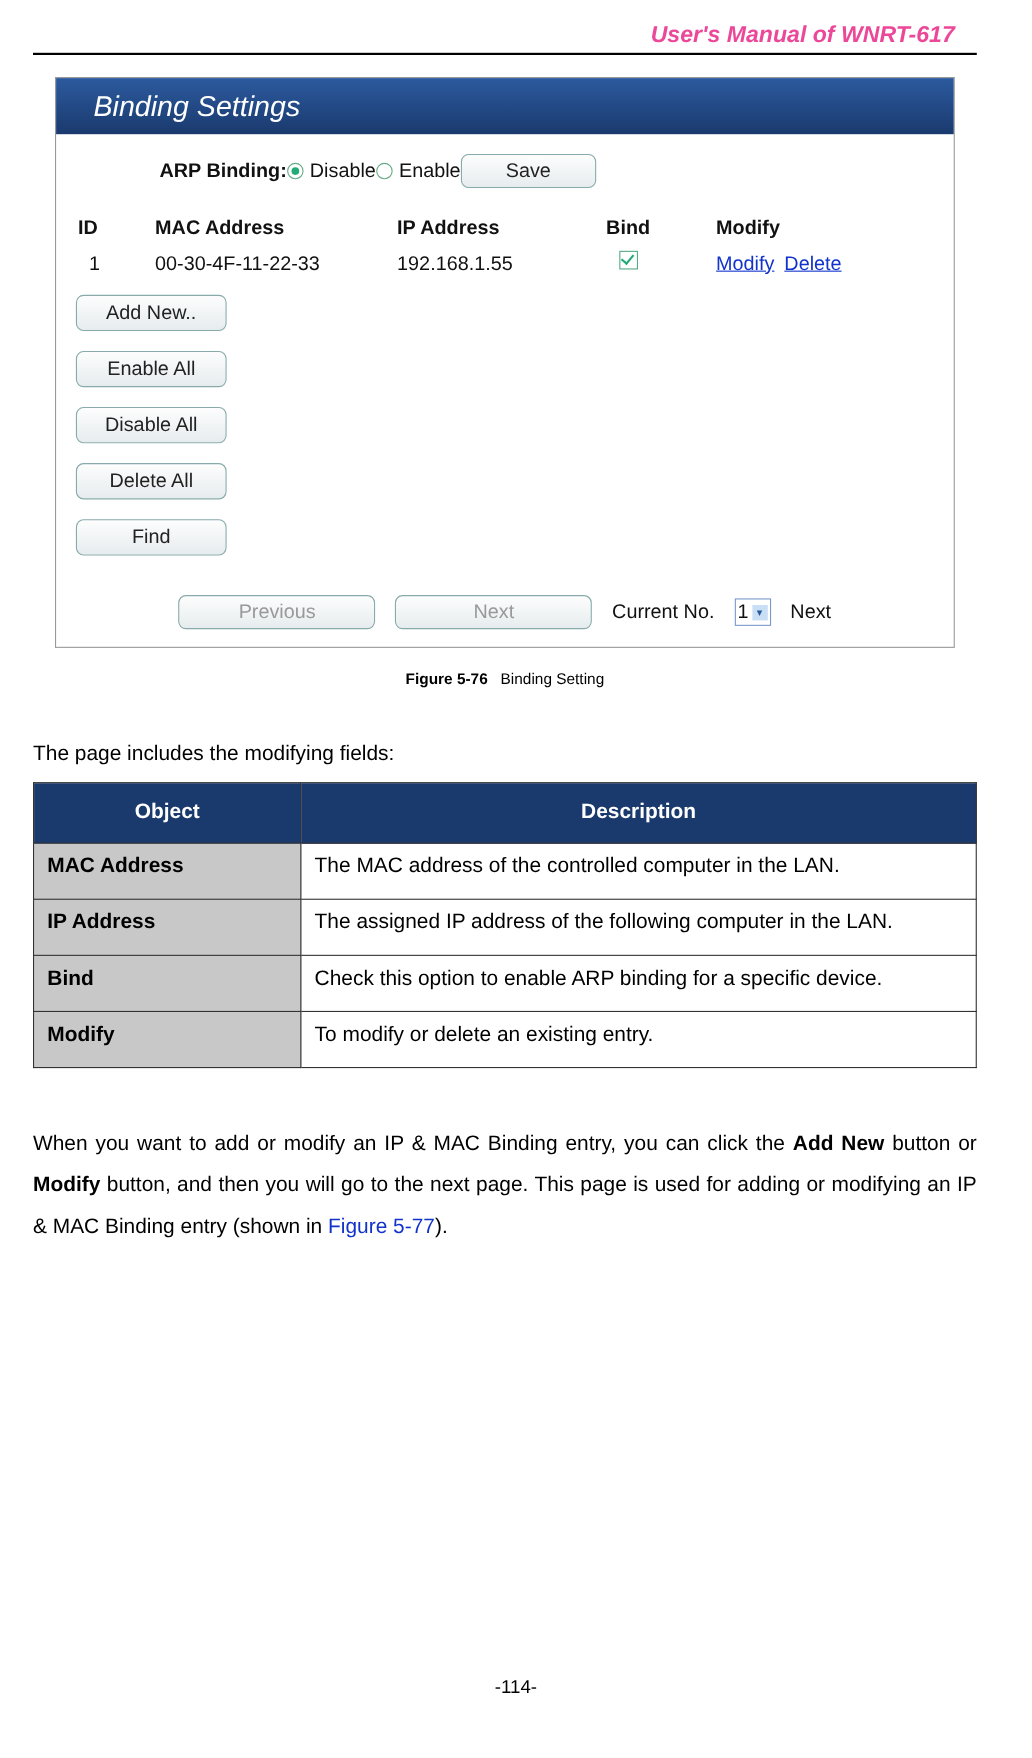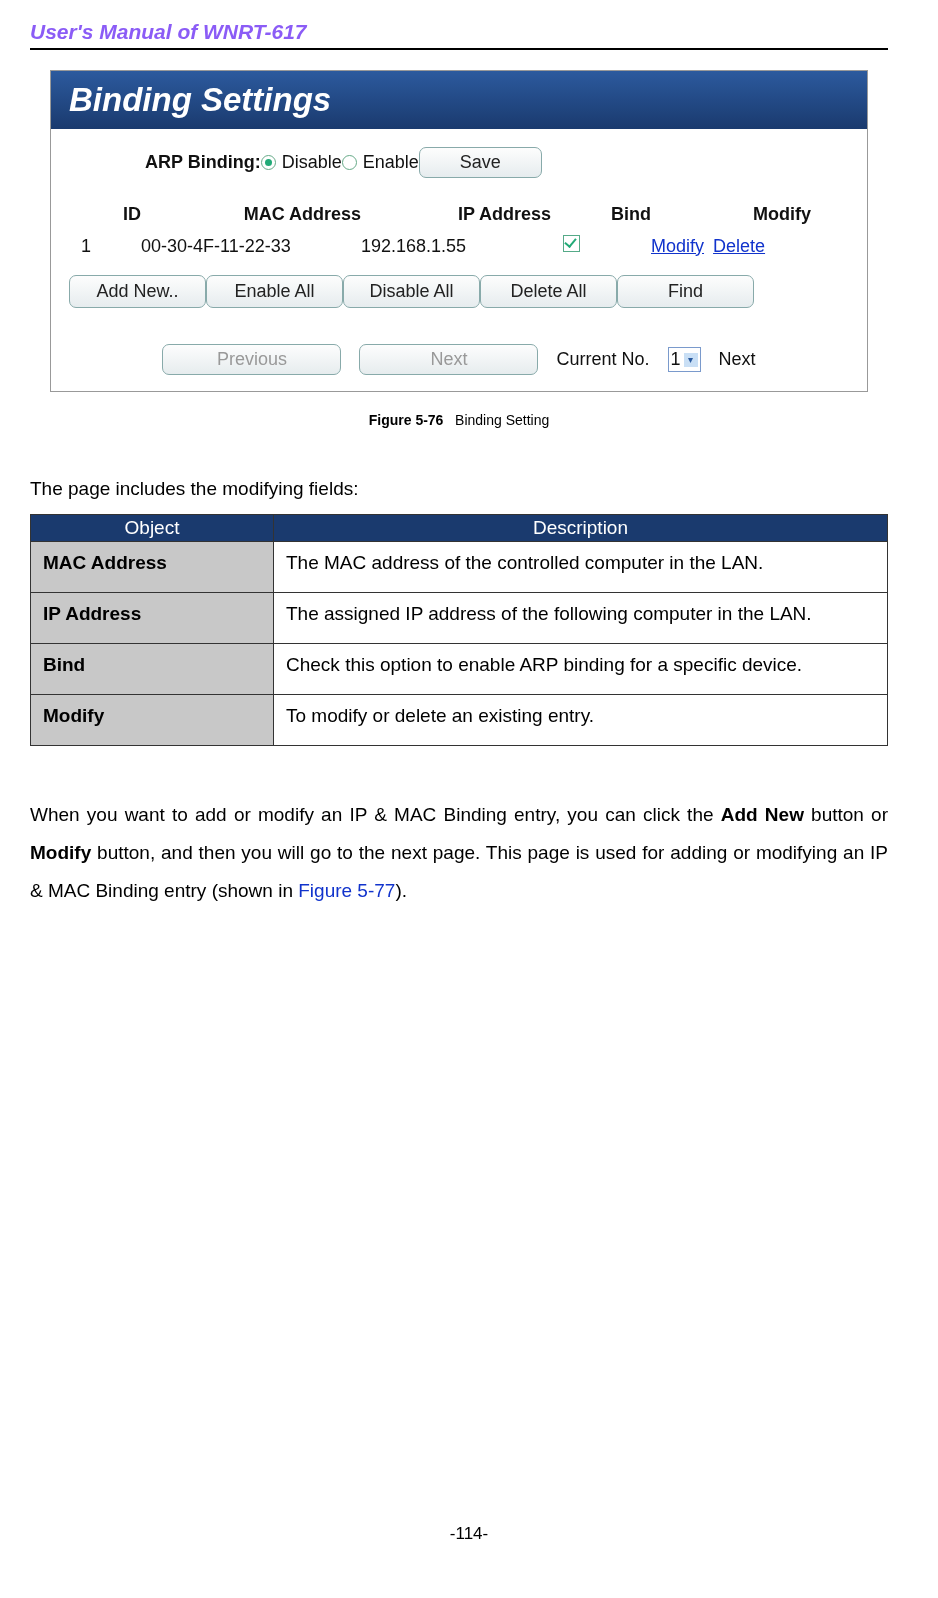--- a/index.html
+++ b/index.html
@@ -9,45 +9,46 @@
       width: 938px;
       background: #fff;
       color: #000;
     }
     .page {
       padding: 20px 50px 40px 30px;
       position: relative;
       min-height: 1500px;
     }
     .header-title {
+      text-align: right;
       font-style: italic;
       font-weight: bold;
-      color: #8b5cf6;
+      color: #ec4899;
       font-size: 21px;
       padding-right: 20px;
       padding-bottom: 4px;
     }
     .header-line {
       border-top: 2px solid #000;
       margin-bottom: 20px;
     }
     
     .screenshot {
       border: 1px solid #999;
       margin: 10px 20px 20px 20px;
       background: #fff;
       font-family: Arial, sans-serif;
     }
     .panel-title {
       background: linear-gradient(to bottom, #2c5a9e 0%, #1a3a6e 100%);
       color: #fff;
-      font-weight: bold;
+      font-weight: normal;
       font-style: italic;
-      font-size: 33px;
-      padding: 10px 18px;
+      font-size: 26px;
+      padding: 10px 34px;
     }
     .panel-body {
       padding: 18px 14px 16px 14px;
       color: #111;
     }
     .arp-row {
       display: flex;
       align-items: center;
       padding-left: 80px;
       margin-bottom: 26px;
@@ -97,21 +98,20 @@
     .lg-btn {
       padding: 5px 0;
       width: 135px;
     }
     .data-headers {
       display: grid;
       grid-template-columns: 70px 220px 190px 100px 160px;
       font-weight: bold;
       font-size: 18px;
       padding: 0 6px 10px 6px;
-      text-align: right;
     }
     .data-row {
       display: grid;
       grid-template-columns: 70px 220px 190px 100px 160px;
       align-items: center;
       font-size: 18px;
       padding: 0 6px 18px 6px;
     }
     .data-row .center { text-align: left; padding-left: 10px;}
     .modify-links a {
@@ -130,21 +130,23 @@
       content:'';
       position:absolute;
       left:3px;top:0px;
       width:5px;height:9px;
       border:solid #2a7;
       border-width:0 2px 2px 0;
       transform:rotate(40deg);
     }
     .btn-row {
       display: flex;
+      gap: 18px;
       padding: 0 4px 0 4px;
+      flex-direction: column;
     }
     .pager-row {
       display: flex;
       align-items: center;
       justify-content: center;
       gap: 18px;
       margin-top: 36px;
       font-size: 18px;
     }
     .page-sel {
@@ -177,23 +179,23 @@
     
     table.desc {
       border-collapse: collapse;
       width: 100%;
       font-size: 19px;
       margin-bottom: 50px;
     }
     table.desc th {
       background: #1a3a6e;
       color: #fff;
-      font-weight: normal;
+      font-weight: bold;
       border: 1px solid #333;
-      padding: 2px 10px;
+      padding: 16px 10px;
       text-align: center;
     }
     table.desc td {
       border: 1px solid #333;
       padding: 10px 12px 18px 12px;
       vertical-align: top;
     }
     table.desc td.obj {
       background: #c8c8c8;
       font-weight: bold;

